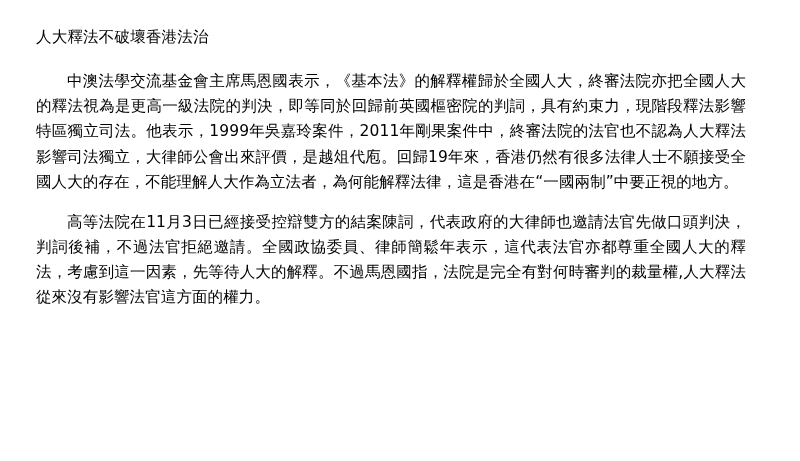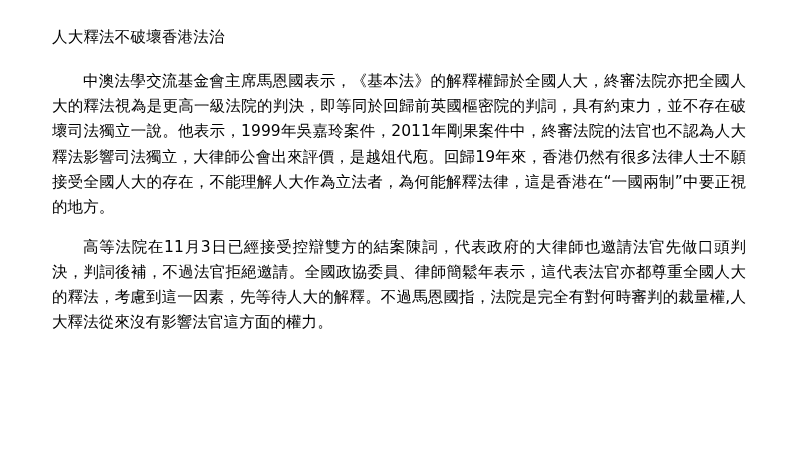--- a/index.html
+++ b/index.html
@@ -12,21 +12,21 @@
     background: #ffffff;
     font-family: "DejaVu Sans", "Liberation Sans", sans-serif;
     color: #000000;
     overflow: hidden;
   }
   .page {
     position: relative;
     width: 800px;
     height: 461px;
     box-sizing: border-box;
-    padding: 26px 54px 0 52px;
+    padding: 26px 54px 0 36px;
   }
   .doc-title {
     font-size: 15.5px;
     line-height: 1.5;
     font-weight: 400;
     margin: 0 0 20px 0;
     letter-spacing: 0.2px;
   }
   .doc-body {
     font-size: 15.5px;
@@ -42,16 +42,16 @@
   .para:last-child {
     margin-bottom: 0;
   }
 </style>
 </head>
 <body>
 
 <div class="page">
   <h1 class="doc-title">人大釋法不破壞香港法治</h1>
   <div class="doc-body">
-    <p class="para">中澳法學交流基金會主席馬恩國表示，《基本法》的解釋權歸於全國人大，終審法院亦把全國人大的釋法視為是更高一級法院的判決，即等同於回歸前英國樞密院的判詞，具有約束力，並不存在破壞司法獨立一說。他表示，1999年吳嘉玲案件，2011年剛果案件中，終審法院的法官也不認為人大釋法影響司法獨立，大律師公會出來評價，是越俎代庖。回歸19年來，香港仍然有很多法律人士不願接受全國人大的存在，不能理解人大作為立法者，為何能解釋法律，這是香港在“一國兩制”中要正視的地方。</p>
+    <p class="para">中澳法學交流基金會主席馬恩國表示，《基本法》的解釋權歸於全國人大，終審法院亦把全國人大的釋法視為是更高一級法院的判決，即等同於回歸前英國樞密院的判詞，具有約束力，現階段釋法影響特區獨立司法。他表示，1999年吳嘉玲案件，2011年剛果案件中，終審法院的法官也不認為人大釋法影響司法獨立，大律師公會出來評價，是越俎代庖。回歸19年來，香港仍然有很多法律人士不願接受全國人大的存在，不能理解人大作為立法者，為何能解釋法律，這是香港在“一國兩制”中要正視的地方。</p>
     <p class="para">高等法院在11月3日已經接受控辯雙方的結案陳詞，代表政府的大律師也邀請法官先做口頭判決，判詞後補，不過法官拒絕邀請。全國政協委員、律師簡鬆年表示，這代表法官亦都尊重全國人大的釋法，考慮到這一因素，先等待人大的解釋。不過馬恩國指，法院是完全有對何時審判的裁量權,人大釋法從來沒有影響法官這方面的權力。</p>
   </div>
 </div>
 
 </body></html>

